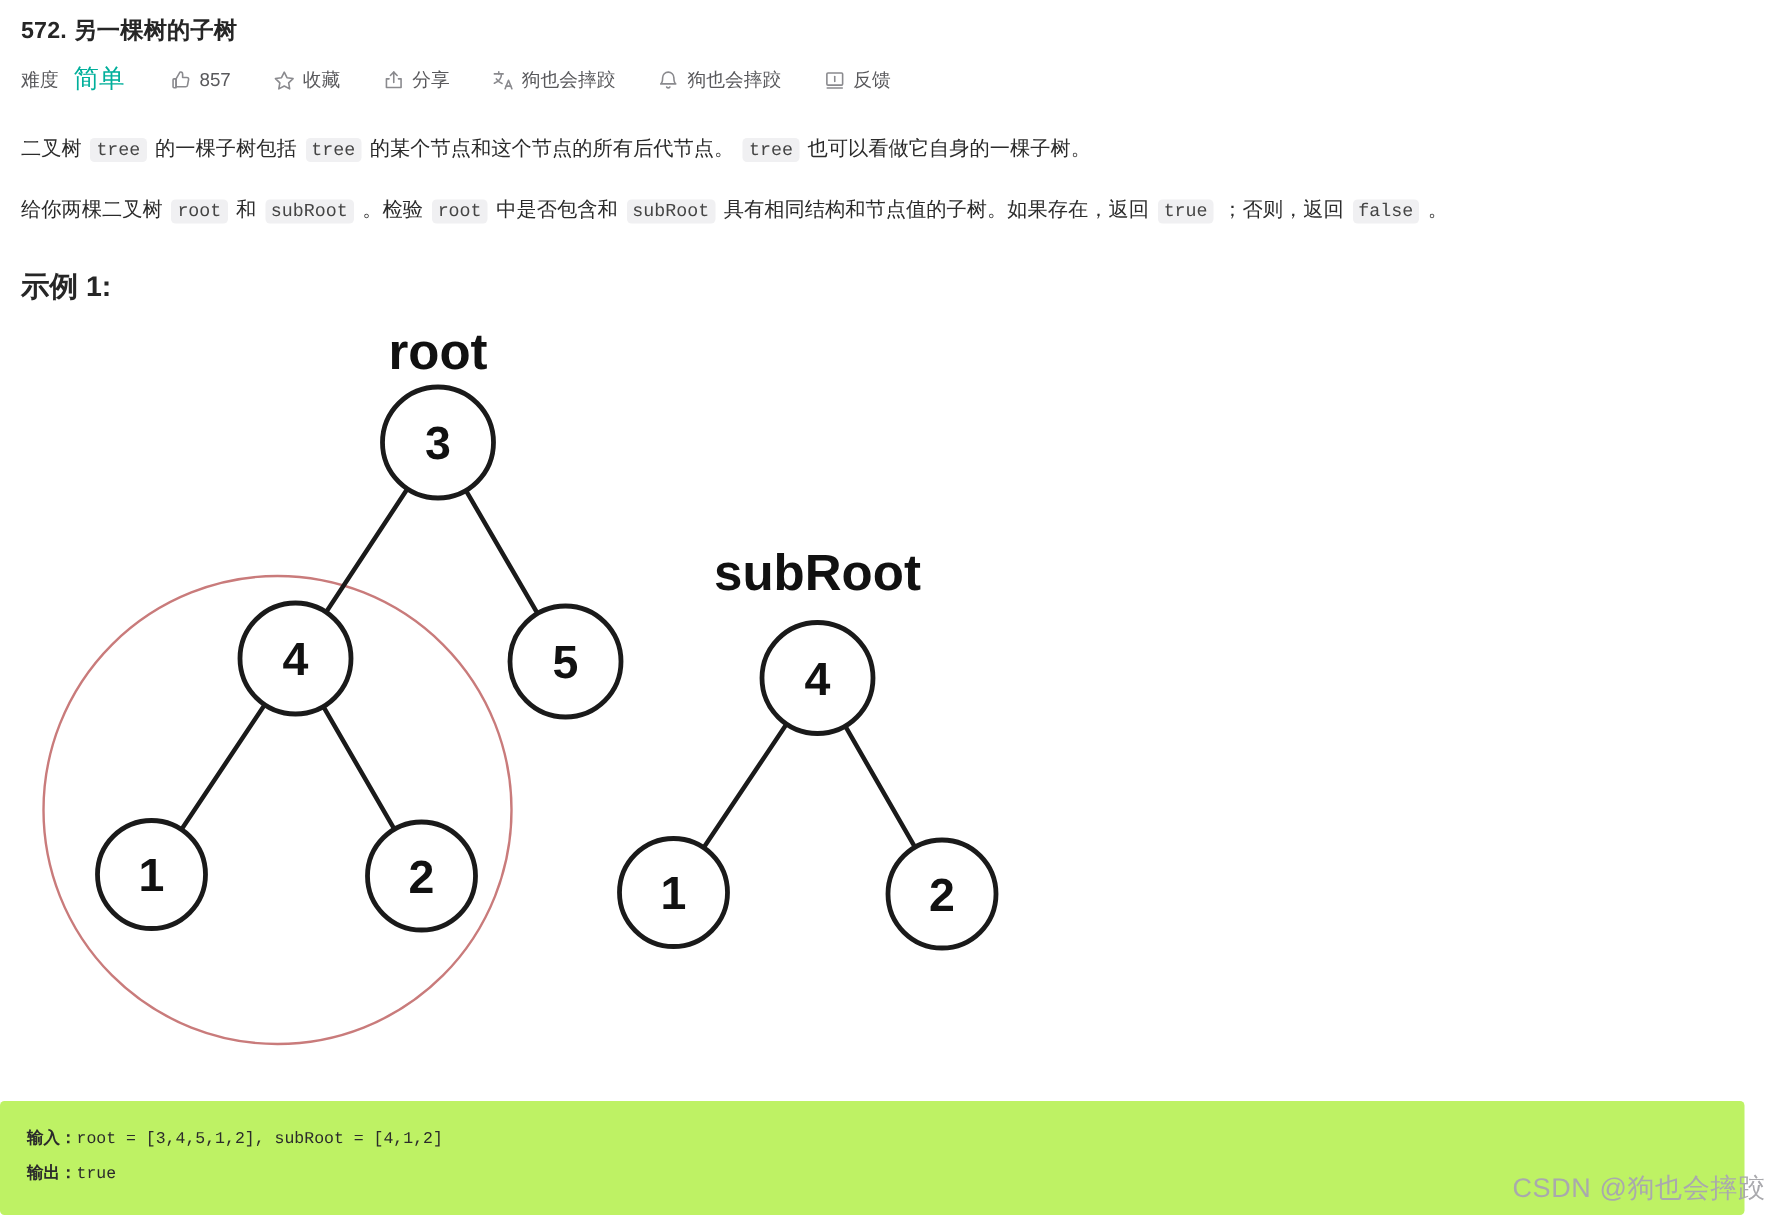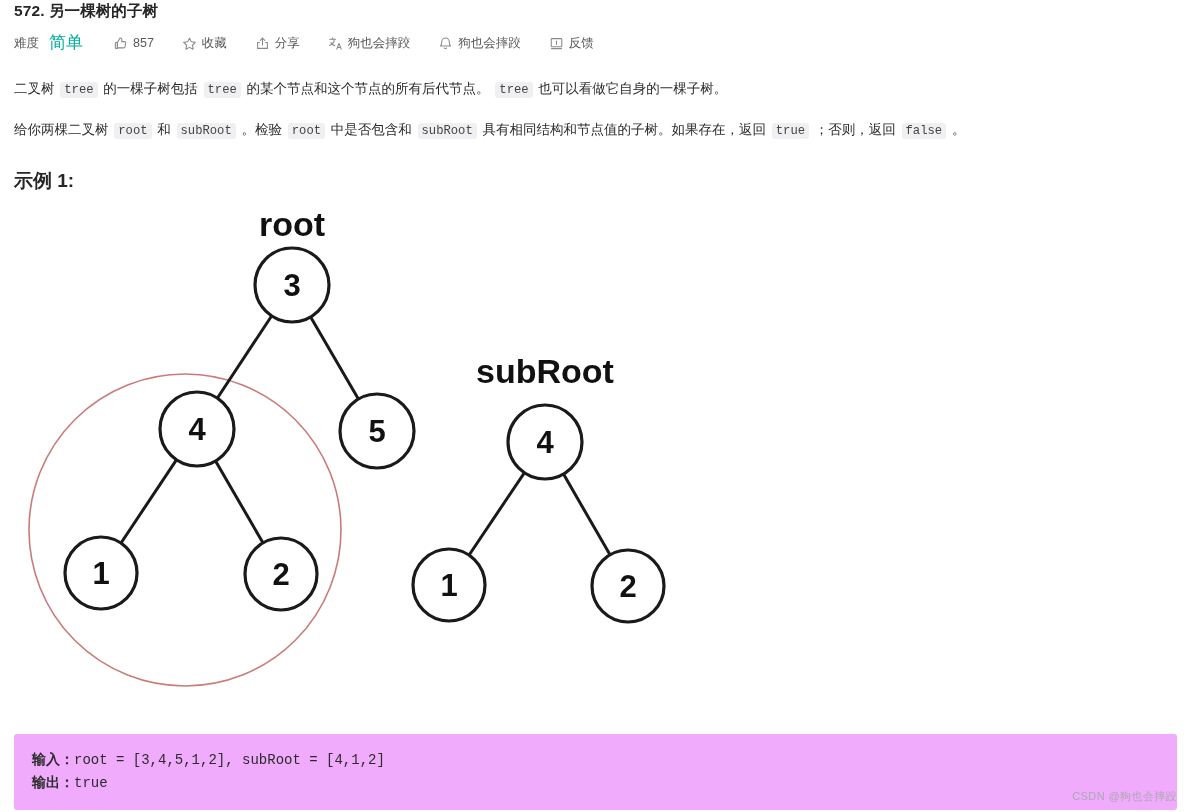--- a/index.html
+++ b/index.html
@@ -22,20 +22,21 @@
     width: 1191px;
     height: 812px;
     padding: 0 14px;
   }
 
   
   .title {
     font-size: 15.5px;
     font-weight: 700;
     color: #262626;
+    padding-top: 10px;
     letter-spacing: 0.1px;
     line-height: 22px;
   }
 
   
   .meta-bar {
     display: flex;
     align-items: center;
     gap: 0px;
     margin-top: 12px;
@@ -99,43 +100,43 @@
     position: relative;
     width: 1163px;
     height: 500px;
     margin-top: 8px;
   }
   .figure svg { display: block; }
 
   
   .codeblock {
     position: absolute;
-    left: 14px;
+    left: 0;
     top: 734px;
     width: 1163px;
-    background: #f0abfc;
+    background: #bef264;
     border-radius: 3px;
     padding: 14px 18px 16px 18px;
     font-family: "Liberation Mono", "DejaVu Sans Mono", monospace;
-    font-size: 14px;
+    font-size: 11px;
     line-height: 22px;
     color: #2b2b2b;
     white-space: pre;
   }
   .codeblock .label {
     font-family: "Liberation Sans", "DejaVu Sans", sans-serif;
     font-weight: 700;
   }
 
   
   .watermark {
     position: absolute;
     right: 14px;
     bottom: 8px;
-    font-size: 11px;
+    font-size: 18px;
     color: #a9a9ad;
     letter-spacing: 0.4px;
     user-select: none;
   }
 </style>
 </head>
 <body>
 
 <div class="page">
 

